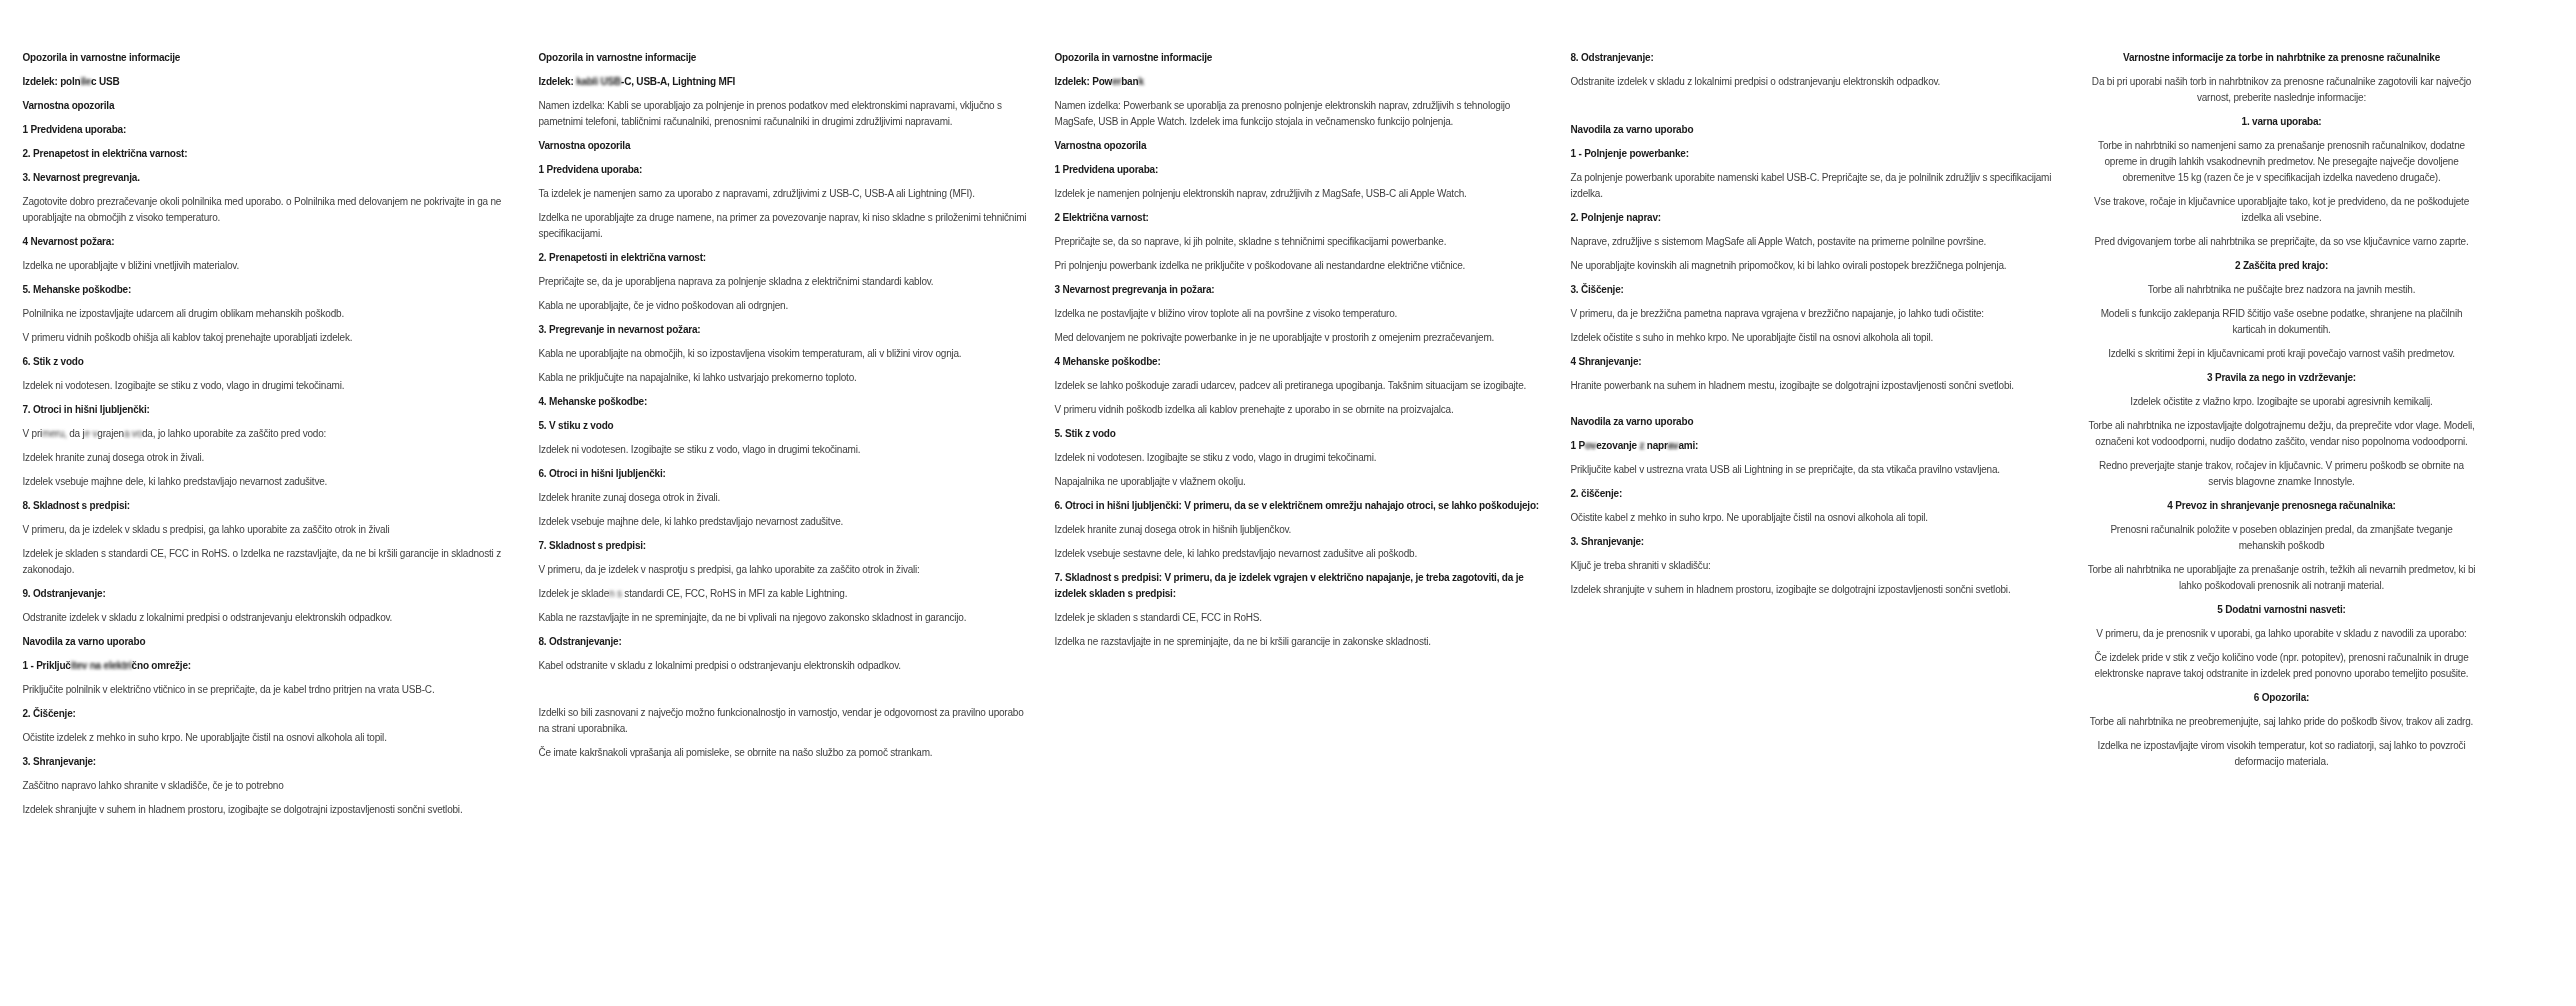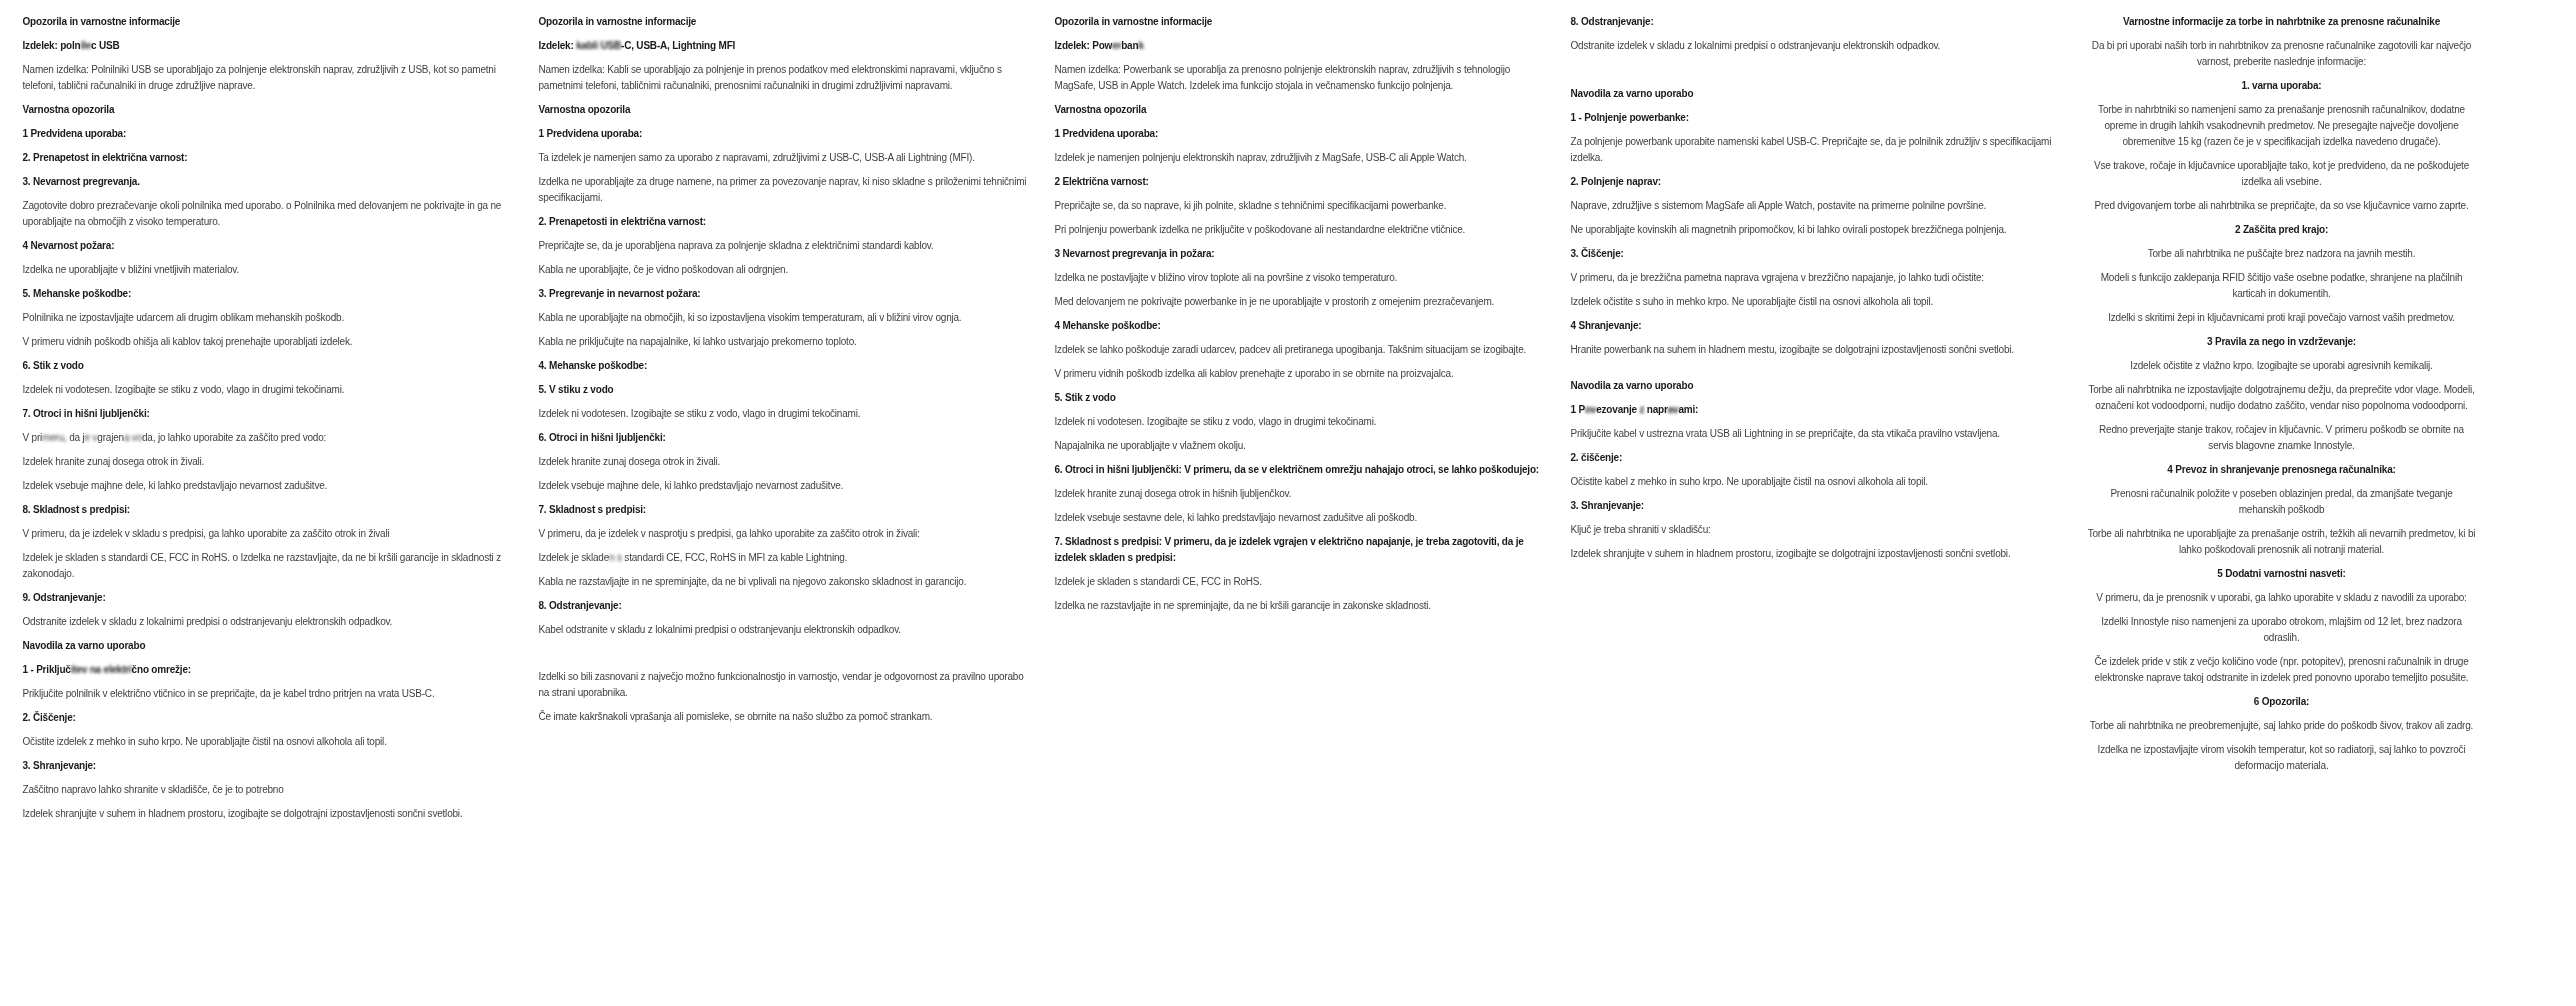--- a/index.html
+++ b/index.html
@@ -13,20 +13,21 @@
     overflow: hidden;
     font-family: "Liberation Sans", "DejaVu Sans", sans-serif;
   }
   .page {
     box-sizing: border-box;
     width: 2576px;
     height: 822px;
     padding: 6.4px 16px 6.4px 22.5px;
     display: flex;
     align-items: flex-start;
+    margin-top: 36px;
   }
   .col {
     flex: 0 0 auto;
     width: 493px;
     margin-right: 23px;
   }
   .col.narrow {
     width: 390px;
     margin-right: 0;
     text-align: center;
@@ -53,21 +54,20 @@
   }
 </style>
 </head>
 <body>
 
 <div class="page">
 
   <div style="display:contents"><div class="col">
         <div class="block heading">Opozorila in varnostne informacije</div>
         <div class="block heading"><span>Izdelek: poln</span><span class="blur">ile</span><span>c USB</span></div>
-        <div class="block para">Namen izdelka: Polnilniki USB se uporabljajo za polnjenje elektronskih naprav, združljivih z USB, kot so pametni telefoni, tablični računalniki in druge združljive naprave.</div>
         <div class="block heading">Varnostna opozorila</div>
         <div class="block heading">1 Predvidena uporaba:</div>
         <div class="block heading">2. Prenapetost in električna varnost:</div>
         <div class="block heading">3. Nevarnost pregrevanja.</div>
         <div class="block para">Zagotovite dobro prezračevanje okoli polnilnika med uporabo. o Polnilnika med delovanjem ne pokrivajte in ga ne uporabljajte na območjih z visoko temperaturo.</div>
         <div class="block heading">4 Nevarnost požara:</div>
         <div class="block para">Izdelka ne uporabljajte v bližini vnetljivih materialov.</div>
         <div class="block heading">5. Mehanske poškodbe:</div>
         <div class="block para">Polnilnika ne izpostavljajte udarcem ali drugim oblikam mehanskih poškodb.</div>
         <div class="block para">V primeru vidnih poškodb ohišja ali kablov takoj prenehajte uporabljati izdelek.</div>
@@ -181,20 +181,19 @@
         <div class="block para">Izdelki s skritimi žepi in ključavnicami proti kraji povečajo varnost vaših predmetov.</div>
         <div class="block heading">3 Pravila za nego in vzdrževanje:</div>
         <div class="block para">Izdelek očistite z vlažno krpo. Izogibajte se uporabi agresivnih kemikalij.</div>
         <div class="block para">Torbe ali nahrbtnika ne izpostavljajte dolgotrajnemu dežju, da preprečite vdor vlage. Modeli, označeni kot vodoodporni, nudijo dodatno zaščito, vendar niso popolnoma vodoodporni.</div>
         <div class="block para">Redno preverjajte stanje trakov, ročajev in ključavnic. V primeru poškodb se obrnite na servis blagovne znamke Innostyle.</div>
         <div class="block heading">4 Prevoz in shranjevanje prenosnega računalnika:</div>
         <div class="block para">Prenosni računalnik položite v poseben oblazinjen predal, da zmanjšate tveganje mehanskih poškodb</div>
         <div class="block para">Torbe ali nahrbtnika ne uporabljajte za prenašanje ostrih, težkih ali nevarnih predmetov, ki bi lahko poškodovali prenosnik ali notranji material.</div>
         <div class="block heading">5 Dodatni varnostni nasveti:</div>
         <div class="block para">V primeru, da je prenosnik v uporabi, ga lahko uporabite v skladu z navodili za uporabo:</div>
-        <div class="block para">Izdelki Innostyle niso namenjeni za uporabo otrokom, mlajšim od 12 let, brez nadzora odraslih.</div>
         <div class="block para">Če izdelek pride v stik z večjo količino vode (npr. potopitev), prenosni računalnik in druge elektronske naprave takoj odstranite in izdelek pred ponovno uporabo temeljito posušite.</div>
         <div class="block heading">6 Opozorila:</div>
         <div class="block para">Torbe ali nahrbtnika ne preobremenjujte, saj lahko pride do poškodb šivov, trakov ali zadrg.</div>
         <div class="block para">Izdelka ne izpostavljajte virom visokih temperatur, kot so radiatorji, saj lahko to povzroči deformacijo materiala.</div>
       </div></div>
 </div>
 
 
 </body></html>

